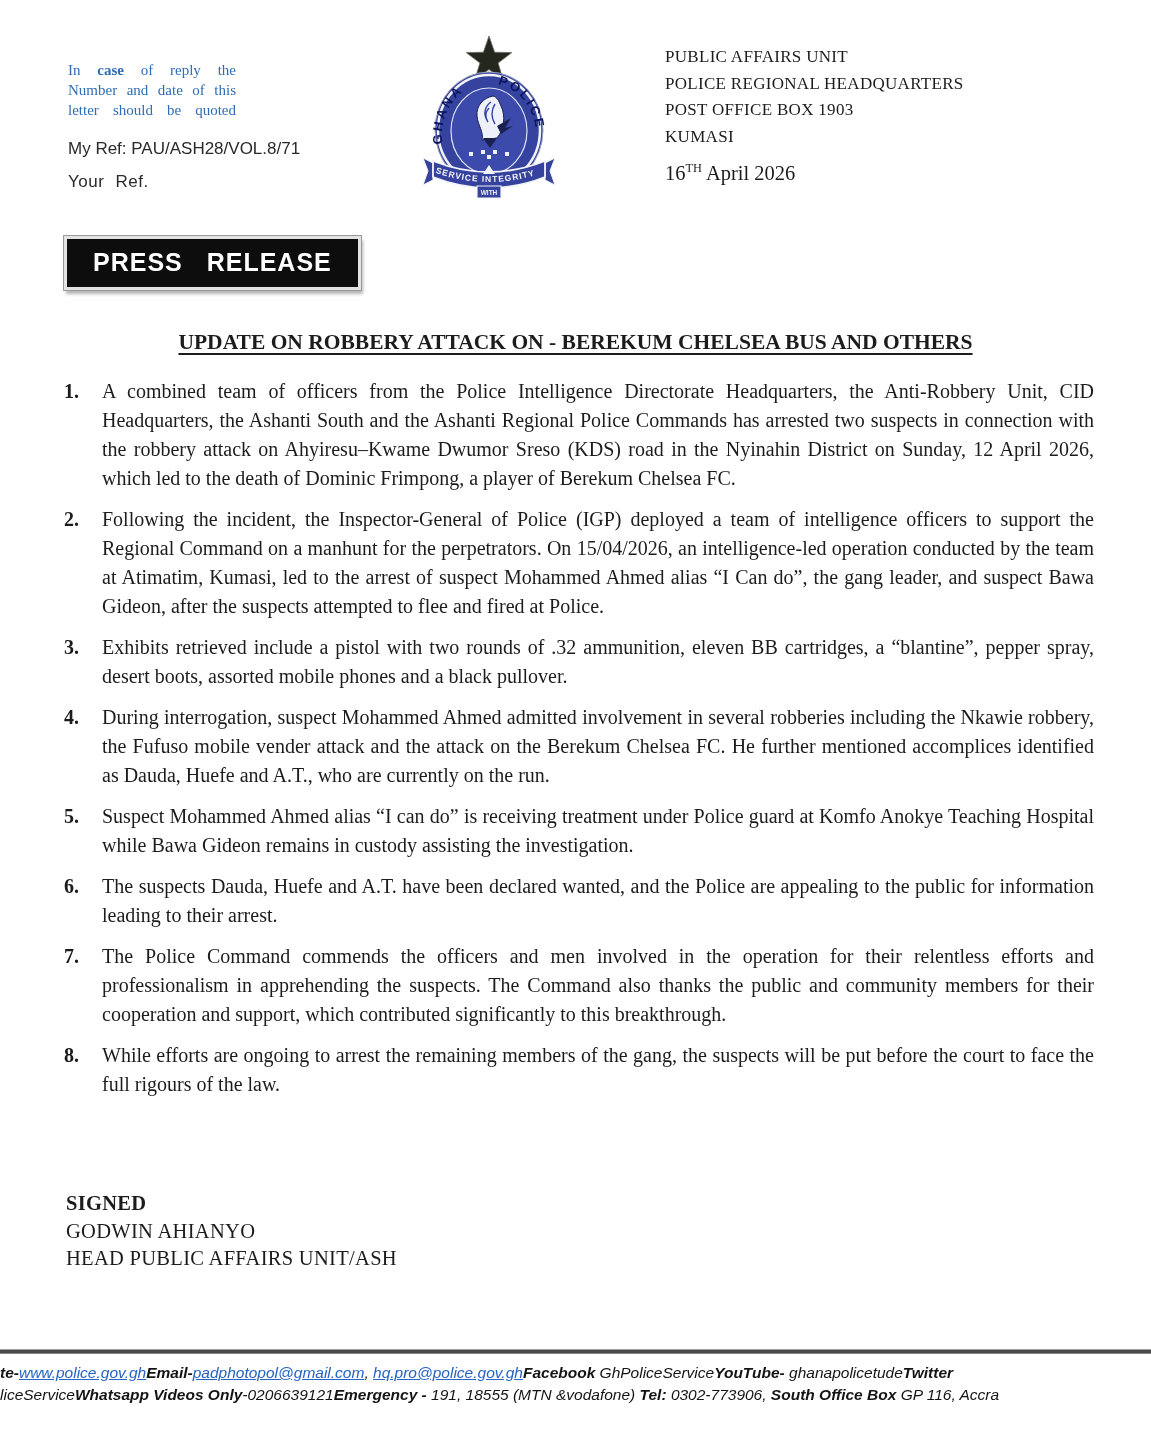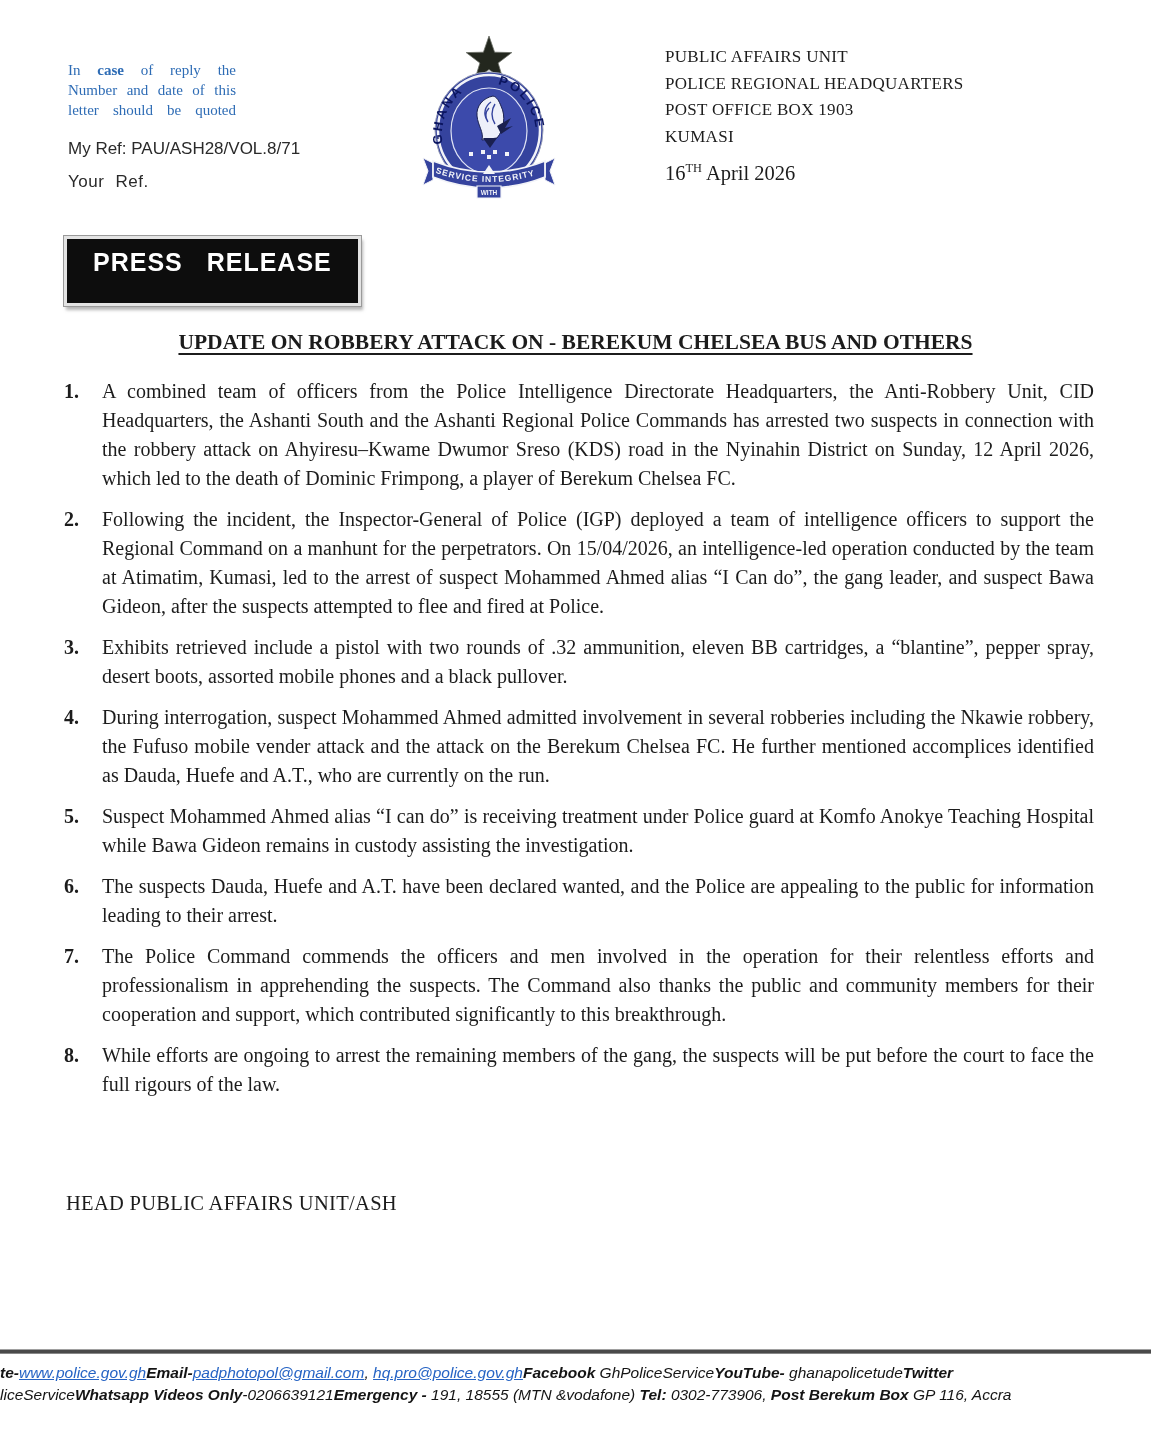--- a/index.html
+++ b/index.html
@@ -28,21 +28,21 @@
   }
   .date-line { position:absolute; left:665px; top:161px; font-size:20.5px;text-align:right; }
   .seg-sup { vertical-align:super; font-size:0.6em; letter-spacing:0; }
 
   
   .pr-box {
     position:absolute; left:64px; top:236px;
     background:#0d0d0d; color:#ffffff;
     border:3px solid #e3e3e3; outline:1px solid #9a9a9a;
     box-shadow:2px 4px 3px rgba(120,120,120,.55);
-    padding:9px 26px 26px 26px;
+    padding:9px 26px 10px 26px;
     font-family:"Liberation Sans", sans-serif; font-weight:bold;
     font-size:25px; letter-spacing:1px; word-spacing:16px;
   }
 
   
   .doc-title {
     position:absolute; left:0; top:330px; width:100%;
     text-align:center; font-weight:bold; font-size:21.5px;
     text-decoration:underline; text-underline-offset:4px; text-decoration-thickness:2px;
   }
@@ -177,22 +177,24 @@
       <div class="para-num">7.</div>
       <div class="para-text">The Police Command commends the officers and men involved in the operation for their relentless efforts and professionalism in apprehending the suspects. The Command also thanks the public and community members for their cooperation and support, which contributed significantly to this breakthrough.</div>
     </div>
     <div class="para">
       <div class="para-num">8.</div>
       <div class="para-text">While efforts are ongoing to arrest the remaining members of the gang, the suspects will be put before the court to face the full rigours of the law.</div>
     </div>
   </div>
 
   <div class="signature">
+    <div class="sig-signed">SIGNED</div>
+    <div>GODWIN AHIANYO</div>
     <div>HEAD PUBLIC AFFAIRS UNIT/ASH</div>
   </div>
 
   <div class="footer-rule"></div>
   <div class="footer">
     <div><span class="seg-b">te-</span><a class="seg-link">www.police.gov.gh</a><span class="seg-b">Email-</span><a class="seg-link">padphotopol@gmail.com</a><span>, </span><a class="seg-link">hq.pro@police.gov.gh</a><span class="seg-b">Facebook</span><span> GhPoliceService</span><span class="seg-b">YouTube-</span><span> ghanapolicetude</span><span class="seg-b">Twitter</span></div>
-    <div><span>liceService</span><span class="seg-b">Whatsapp Videos Only</span><span>-0206639121</span><span class="seg-b">Emergency - </span><span>191, 18555 (MTN &amp;vodafone)  </span><span class="seg-b">Tel: </span><span>0302-773906,  </span><span class="seg-b">Post Berekum Box </span><span>GP 116, Accra</span></div>
+    <div><span>liceService</span><span class="seg-b">Whatsapp Videos Only</span><span>-0206639121</span><span class="seg-b">Emergency - </span><span>191, 18555 (MTN &amp;vodafone)  </span><span class="seg-b">Tel: </span><span>0302-773906,  </span><span class="seg-b">South Office Box </span><span>GP 116, Accra</span></div>
   </div>
 
 </div>
 
 </body></html>

